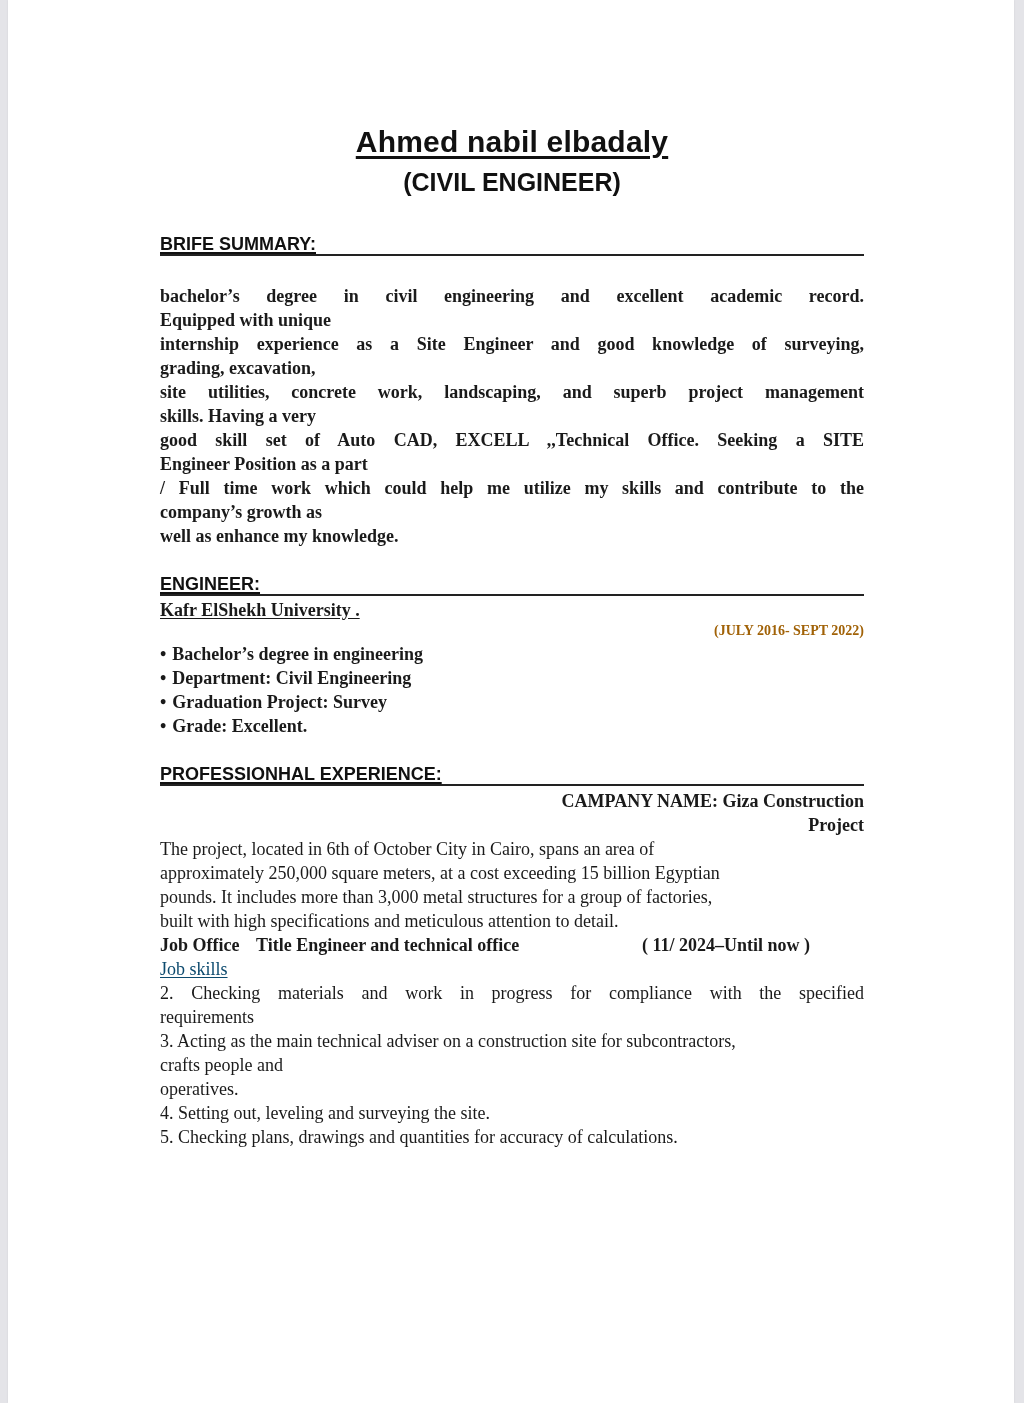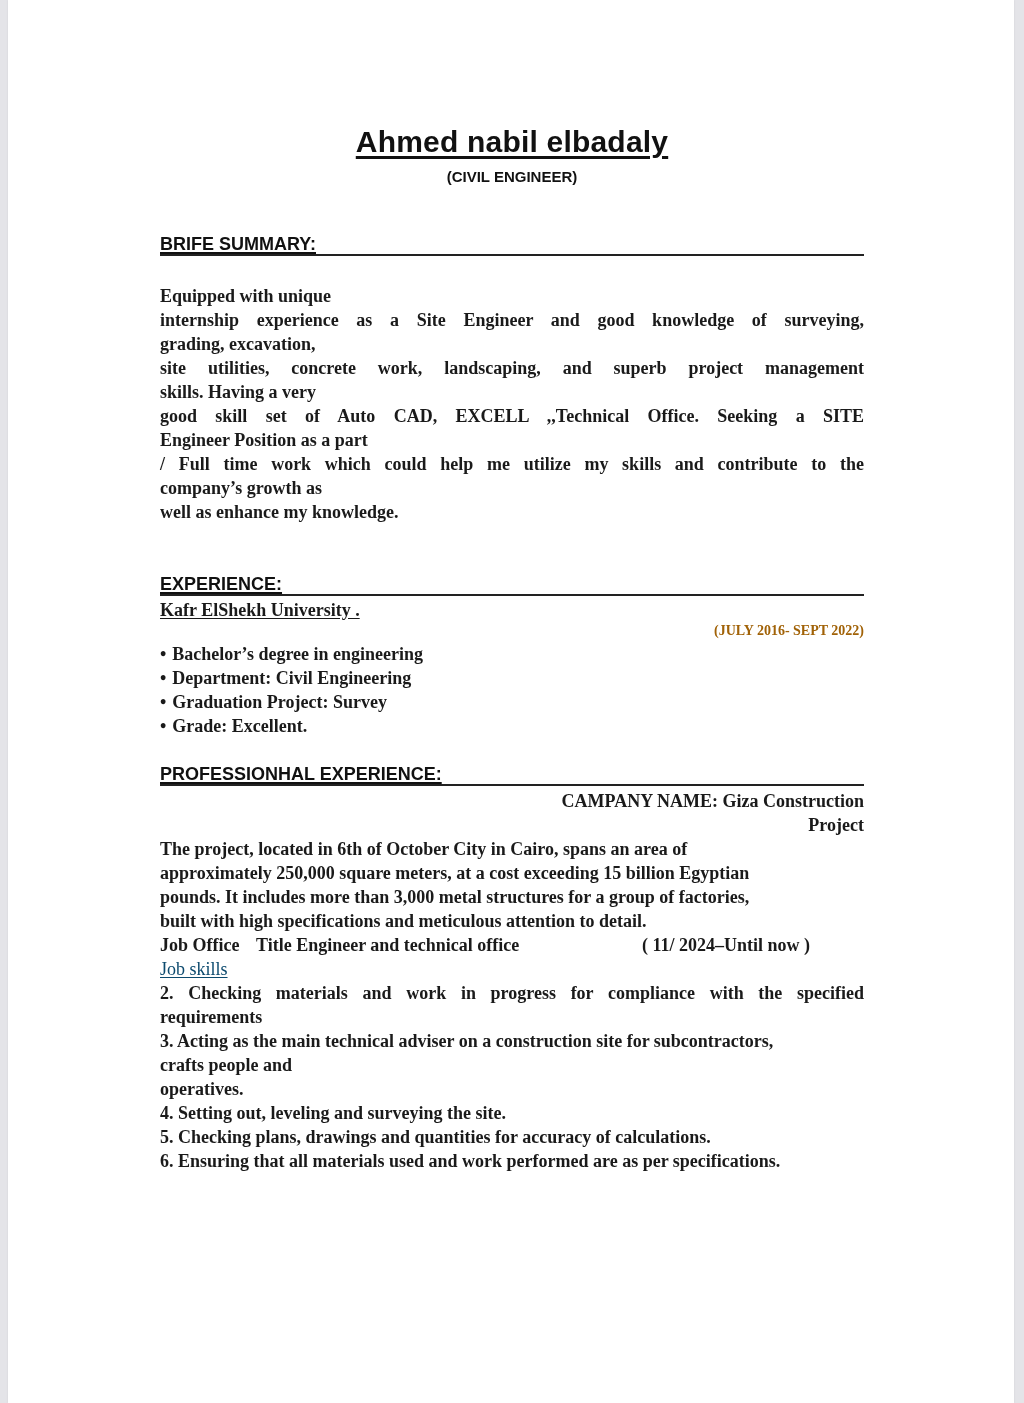--- a/index.html
+++ b/index.html
@@ -52,21 +52,21 @@
       text-decoration: underline;
       text-decoration-thickness: 3px;
       text-underline-offset: 4px;
     }
     .role {
       position: absolute;
       top: 168px;
       left: 0;
       width: 704px;
       text-align: center;
-      font-size: 15px;
+      font-size: 25px;
       font-weight: bold;
       color: #111;
     }
     .section-head {
       position: absolute;
       left: 0;
       width: 704px;
       font-size: 18px;
       font-weight: bold;
       color: #111;
@@ -132,21 +132,20 @@
       content: "\2022";
       margin-right: 6px;
     }
     .plain {
       position: absolute;
       left: 0;
       width: 704px;
       font-size: 18px;
       line-height: 24px;
       color: #1a1a1a;
-      font-weight: bold;
     }
     .plain .line {
       display: block;
       white-space: nowrap;
     }
     .plain .justify {
       text-align: justify;
       text-align-last: justify;
       white-space: normal;
     }
@@ -180,33 +179,34 @@
 
 <div class="viewer">
   <div class="page">
     <div class="content">
 
       <div class="name sans"><span>Ahmed nabil elbadaly</span></div>
       <div class="role sans">(CIVIL ENGINEER)</div>
 
       <div class="section-head sans" style="top:234px;"><span>BRIFE SUMMARY:</span></div>
       <div class="para serif" style="top:284px;">
+        <span class="line justify">bachelor’s degree in civil engineering and excellent academic record.</span>
         <span class="line">Equipped with unique</span>
         <span class="line justify">internship experience as a Site Engineer and good knowledge of surveying,</span>
         <span class="line">grading, excavation,</span>
         <span class="line justify">site utilities, concrete work, landscaping, and superb project management</span>
         <span class="line">skills. Having a very</span>
         <span class="line justify">good skill set of Auto CAD, EXCELL ,,Technical Office. Seeking a SITE</span>
         <span class="line">Engineer Position as a part</span>
         <span class="line justify">/ Full time work which could help me utilize my skills and contribute to the</span>
         <span class="line">company’s growth as</span>
         <span class="line">well as enhance my knowledge.</span>
       </div>
 
-      <div class="section-head sans" style="top:574px;"><span>EXPERIENCE:</span></div>
+      <div class="section-head sans" style="top:574px;"><span>ENGINEER:</span></div>
       <div class="edu-uni serif">Kafr ElShekh University .</div>
       <div class="edu-date serif">(JULY 2016- SEPT 2022)</div>
       <ul class="bullets serif">
         <li>Bachelor’s degree in engineering</li>
         <li>Department: Civil Engineering</li>
         <li>Graduation Project: Survey</li>
         <li>Grade: Excellent.</li>
       </ul>
 
       <div class="section-head sans" style="top:764px;"><span>PROFESSIONHAL EXPERIENCE:</span></div>
@@ -224,18 +224,17 @@
       </div>
       <div class="job-skills serif">Job skills </div>
       <div class="plain serif" style="top:981px;">
         <span class="line justify">2. Checking materials and work in progress for compliance with the specified</span>
         <span class="line">requirements</span>
         <span class="line">3. Acting as the main technical adviser on a construction site for subcontractors,</span>
         <span class="line">crafts people and</span>
         <span class="line">operatives.</span>
         <span class="line">4. Setting out, leveling and surveying the site.</span>
         <span class="line">5. Checking plans, drawings and quantities for accuracy of calculations.</span>
-        <span class="line">6. Ensuring that all materials used and work performed are as per specifications.</span>
       </div>
 
     </div>
   </div>
 </div>
 
 </body></html>

